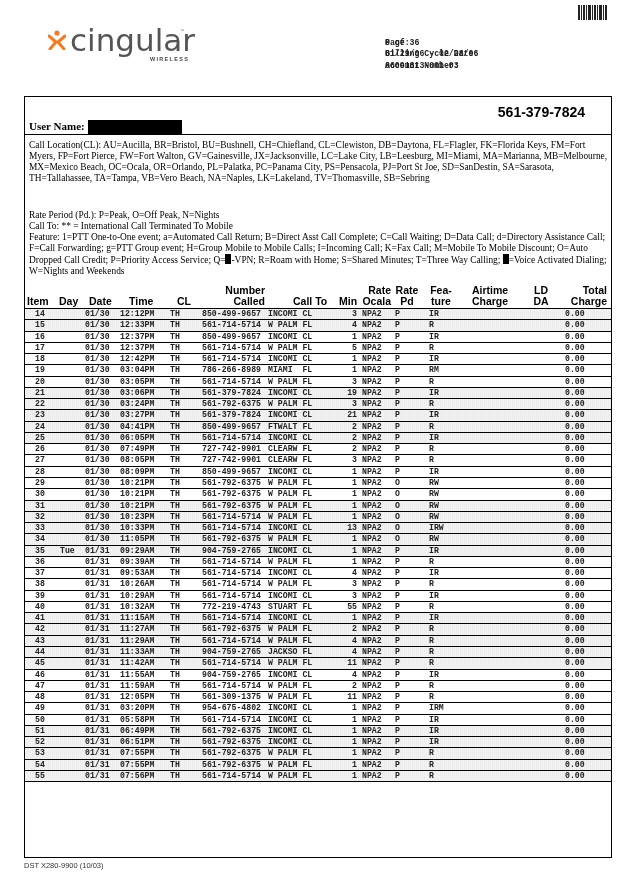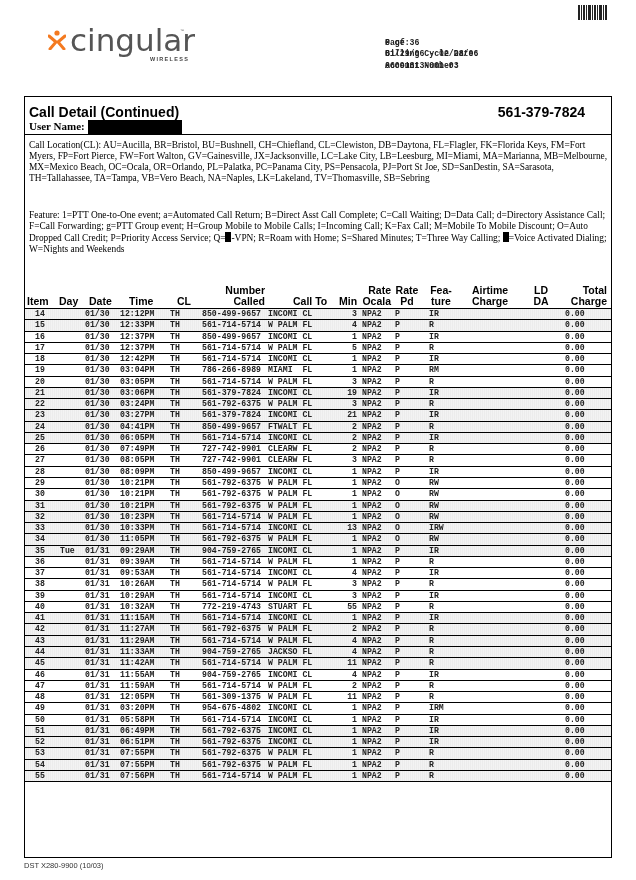--- a/index.html
+++ b/index.html
@@ -93,29 +93,30 @@
     <span>01/29/06 - 02/28/06</span>
   </div>
   <div class="row">
     <span class="lbl">Account Number:</span>
     <span>06091813-001-03</span>
   </div>
 </div>
 
 <div class="frame">
   <div class="hdr">
-    <span class="title">Call Detail (Continued)</span>
     <span class="phone">561-379-7824</span>
     <span class="user">User Name:</span>
     <span class="redact"></span>
   </div>
 
   <div class="legend loc">Call Location(CL):  AU=Aucilla, BR=Bristol, BU=Bushnell, CH=Chiefland, CL=Clewiston, DB=Daytona, FL=Flagler, FK=Florida Keys, FM=Fort Myers, FP=Fort Pierce, FW=Fort Walton, GV=Gainesville, JX=Jacksonville, LC=Lake City, LB=Leesburg, MI=Miami, MA=Marianna, MB=Melbourne, MX=Mexico Beach, OC=Ocala, OR=Orlando, PL=Palatka, PC=Panama City, PS=Pensacola, PJ=Port St Joe, SD=SanDestin, SA=Sarasota, TH=Tallahassee, TA=Tampa, VB=Vero Beach, NA=Naples, LK=Lakeland, TV=Thomasville, SB=Sebring</div>
 
   <div class="legend rate">
+    <div>Rate Period (Pd.): P=Peak, O=Off Peak, N=Nights</div>
+    <div>Call To: ** = International Call Terminated To Mobile</div>
     <div><span>Feature:  1=PTT One-to-One event; a=Automated Call Return; B=Direct Asst Call Complete; C=Call Waiting; D=Data Call; d=Directory Assistance Call; F=Call Forwarding; g=PTT Group event; H=Group Mobile to Mobile Calls; I=Incoming Call; K=Fax Call; M=Mobile To Mobile Discount; O=Auto Dropped Call Credit; P=Priority Access Service; Q=</span><span class="redbox"></span><span>-VPN; R=Roam with Home; S=Shared Minutes; T=Three Way Calling; </span><span class="redbox"></span><span>=Voice Activated Dialing; W=Nights and Weekends</span></div>
   </div>
 
   <div class="colhead">
     <div class="h" style="left:2px">Item</div>
     <div class="h" style="left:34px">Day</div>
     <div class="h" style="left:64px">Date</div>
     <div class="h" style="left:104px">Time</div>
     <div class="h" style="left:152px">CL</div>
     <div class="h r" style="left:196px;width:44px">

